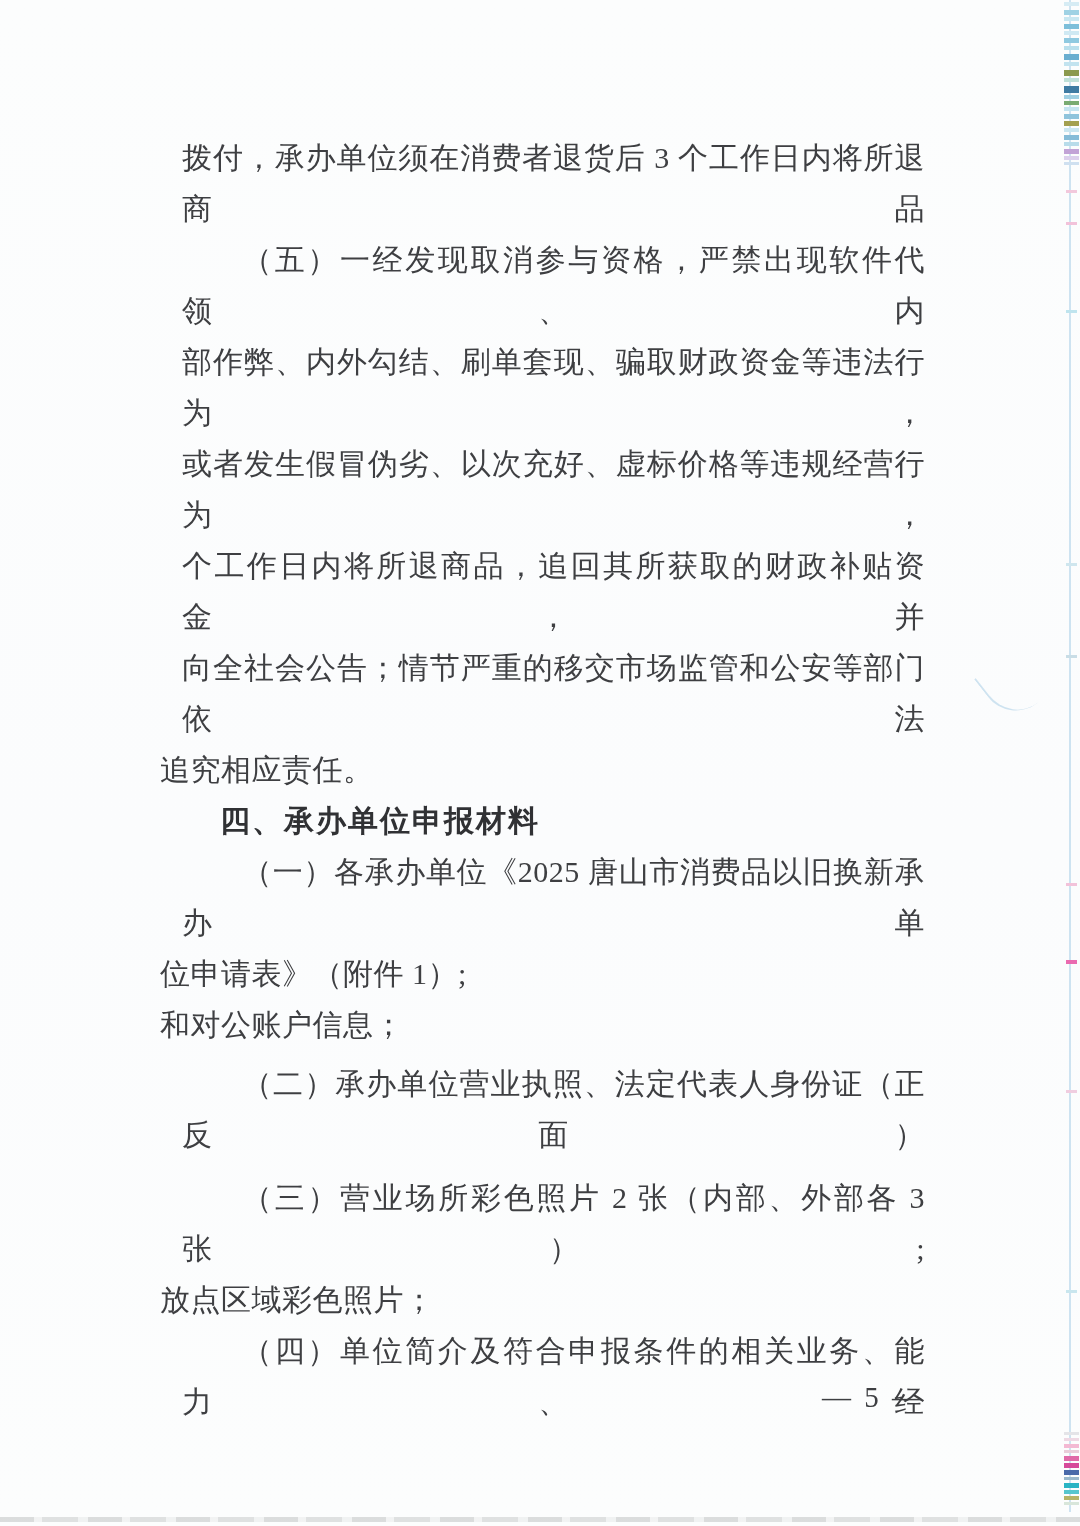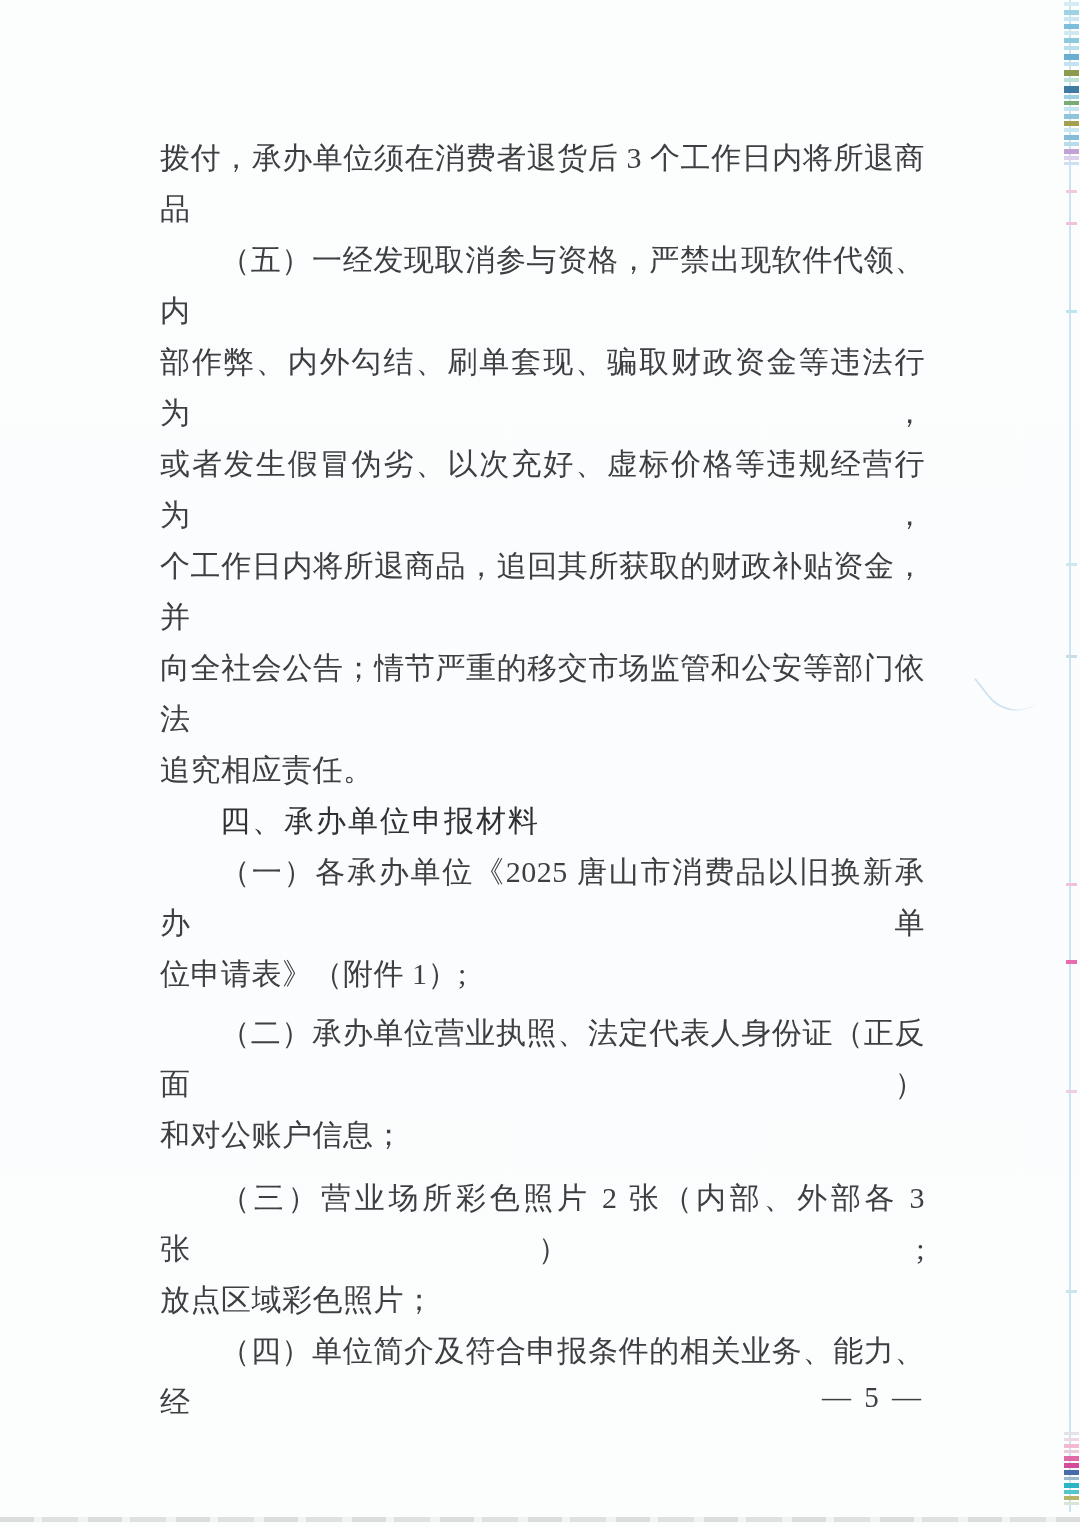--- a/index.html
+++ b/index.html
@@ -28,24 +28,25 @@
     letter-spacing: 0.5px;
   }
   .ln {
     white-space: nowrap;
   }
   .ln.justify {
     white-space: normal;
     text-align: justify;
     text-align-last: justify;
     text-justify: inter-character;
+    margin-left: 22px;
   }
   .ln.indent { text-indent: 2em; }
   .ln.heading {
-    font-weight: 400;
+    font-weight: 700;
     color: #303134;
     font-family: "Liberation Sans", "DejaVu Sans", sans-serif;
     letter-spacing: 2px;
   }
   
   .page-number {
     position: absolute;
     left: 822px;
     top: 1381px;
     width: 100px;
@@ -104,22 +105,22 @@
   <div class="ln justify">拨付，承办单位须在消费者退货后 3 个工作日内将所退商品</div>
       <div class="ln justify indent">（五）一经发现取消参与资格，严禁出现软件代领、内</div>
       <div class="ln justify">部作弊、内外勾结、刷单套现、骗取财政资金等违法行为，</div>
       <div class="ln justify">或者发生假冒伪劣、以次充好、虚标价格等违规经营行为，</div>
       <div class="ln justify">个工作日内将所退商品，追回其所获取的财政补贴资金，并</div>
       <div class="ln justify">向全社会公告；情节严重的移交市场监管和公安等部门依法</div>
       <div class="ln">追究相应责任。</div>
       <div class="ln indent heading">四、承办单位申报材料</div>
       <div class="ln justify indent">（一）各承办单位《2025 唐山市消费品以旧换新承办单</div>
       <div class="ln">位申请表》（附件 1）;</div>
+      <div class="ln">和对公账户信息；</div>
       <div class="ln justify indent" style="margin-top: 8px;">（二）承办单位营业执照、法定代表人身份证（正反面）</div>
-      <div class="ln">和对公账户信息；</div>
       <div class="ln justify indent" style="margin-top: 12px;">（三）营业场所彩色照片 2 张（内部、外部各 3 张）;</div>
       <div class="ln">放点区域彩色照片；</div>
       <div class="ln justify indent">（四）单位简介及符合申报条件的相关业务、能力、经</div>
     </div>
 
   <div class="page-number">— 5 —</div>
 
   <div class="scribble"></div>
 
   <div class="edge-line"></div>

